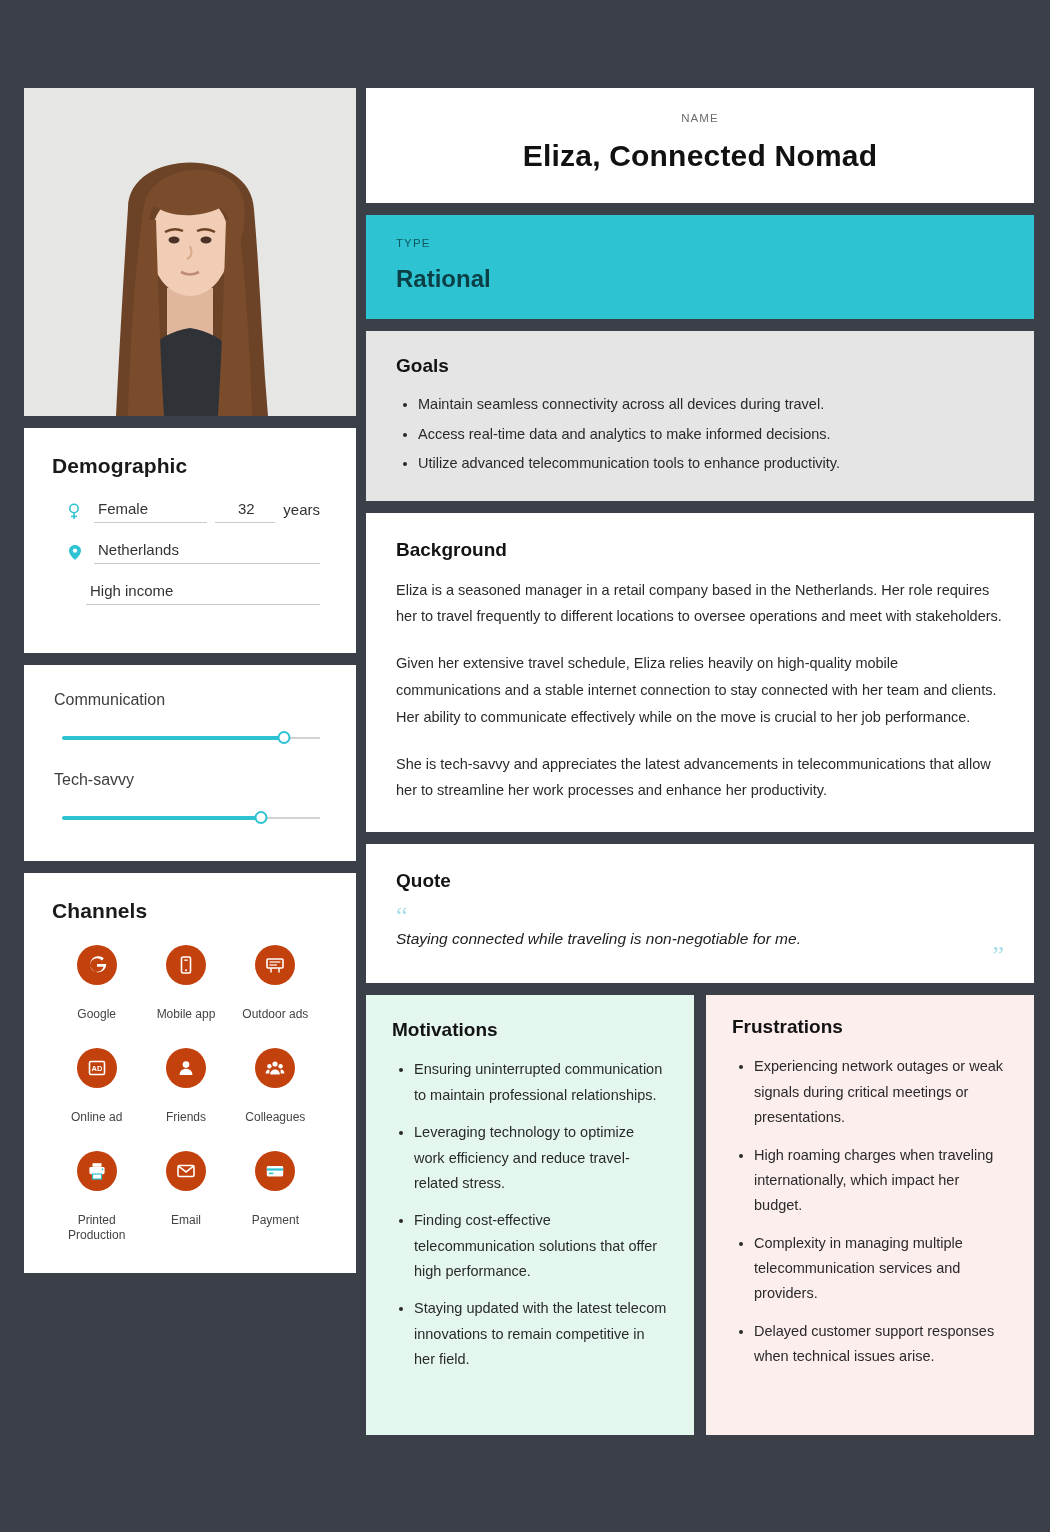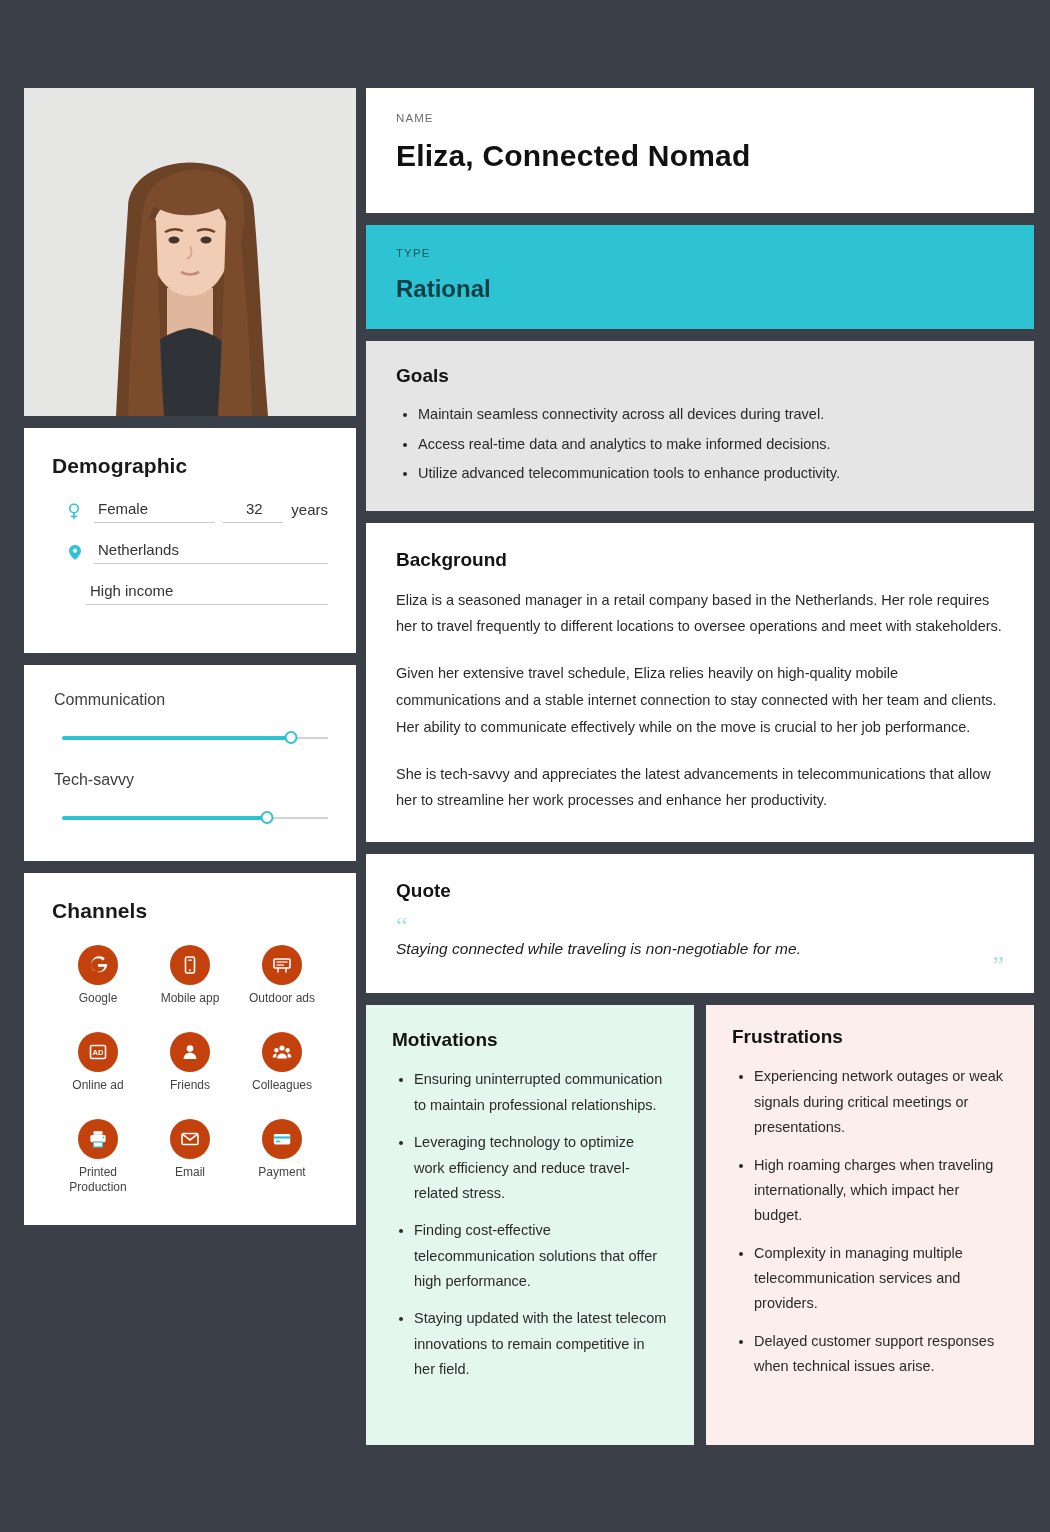--- a/index.html
+++ b/index.html
@@ -43,21 +43,21 @@
   .photo {
     width: 332px;
     height: 328px;
     overflow: hidden;
     position: relative;
     background: #e9e9e9;
   }
   .photo svg { display: block; }
 
   
-  .panel-pad { padding: 26px 28px 30px 28px; }
+  .panel-pad { padding: 26px 36px 30px 28px; }
   h2.section-title {
     font-size: 21px;
     font-weight: bold;
     color: #1a1a1a;
     margin: 0 0 22px 0;
     letter-spacing: .1px;
   }
   .demo-row {
     display: flex;
     align-items: flex-end;
@@ -134,21 +134,21 @@
   .chan-grid {
     display: grid;
     grid-template-columns: repeat(3, 1fr);
     row-gap: 26px;
     margin-top: 6px;
   }
   .chan {
     display: flex;
     flex-direction: column;
     align-items: center;
-    gap: 6px;
+    gap: 22px;
   }
   .chan-ico {
     width: 40px; height: 40px;
     border-radius: 50%;
     background: #c2410c;
     color: #fff;
     display: flex; align-items: center; justify-content: center;
     font-size: 19px;
     font-weight: bold;
   }
@@ -162,21 +162,21 @@
   }
 
   
   .label-cap {
     font-size: 11.5px;
     letter-spacing: 1.1px;
     color: #6d6d6d;
     text-transform: uppercase;
     margin: 0 0 14px 0;
   }
-  .name-card { padding: 24px 30px 40px 30px; }
+  .name-card { padding: 24px 30px 30px 30px; text-align: center; }
   .name-big {
     font-size: 30px;
     font-weight: bold;
     color: #111;
     line-height: 1.17;
     margin: 0;
     letter-spacing: .2px;
   }
   .type-card {
     background: #2dc3d2;

